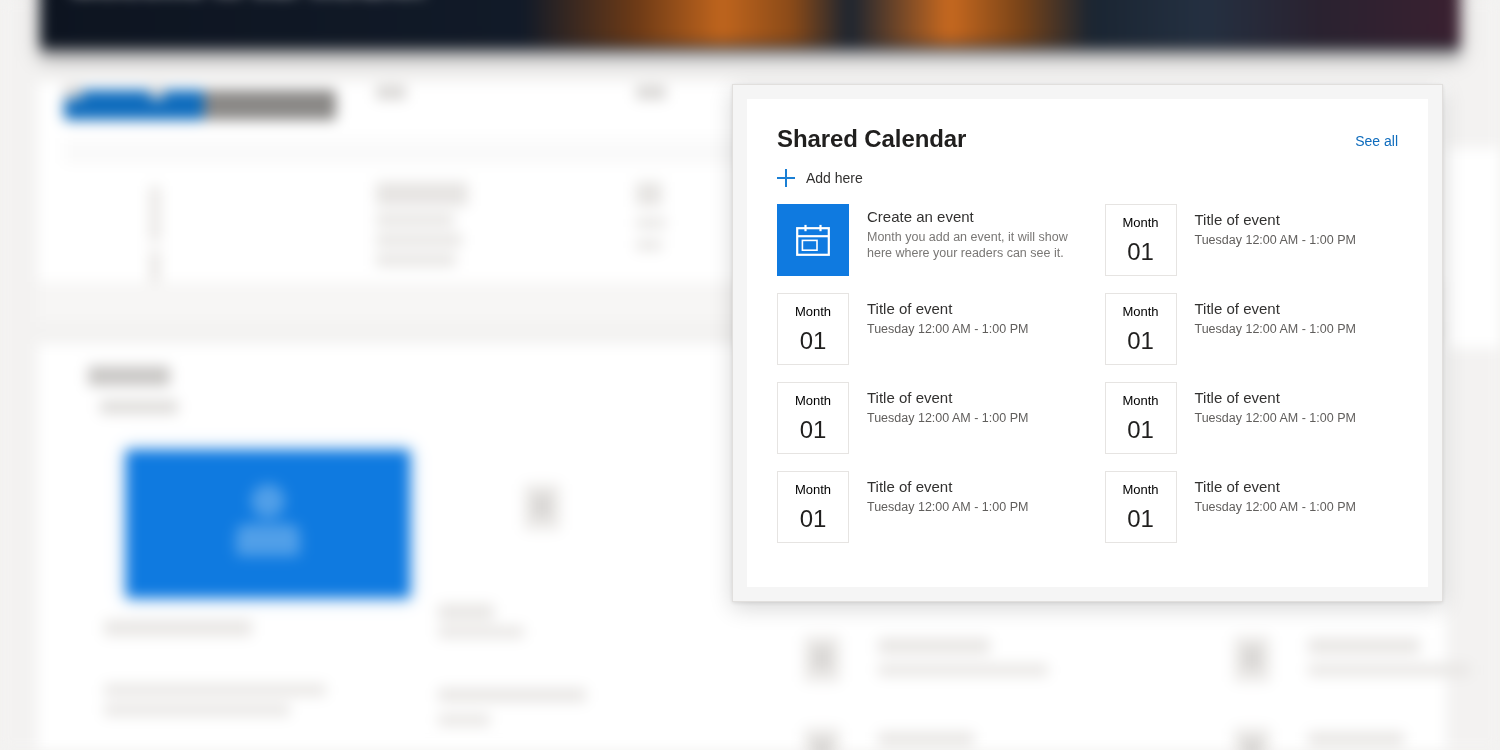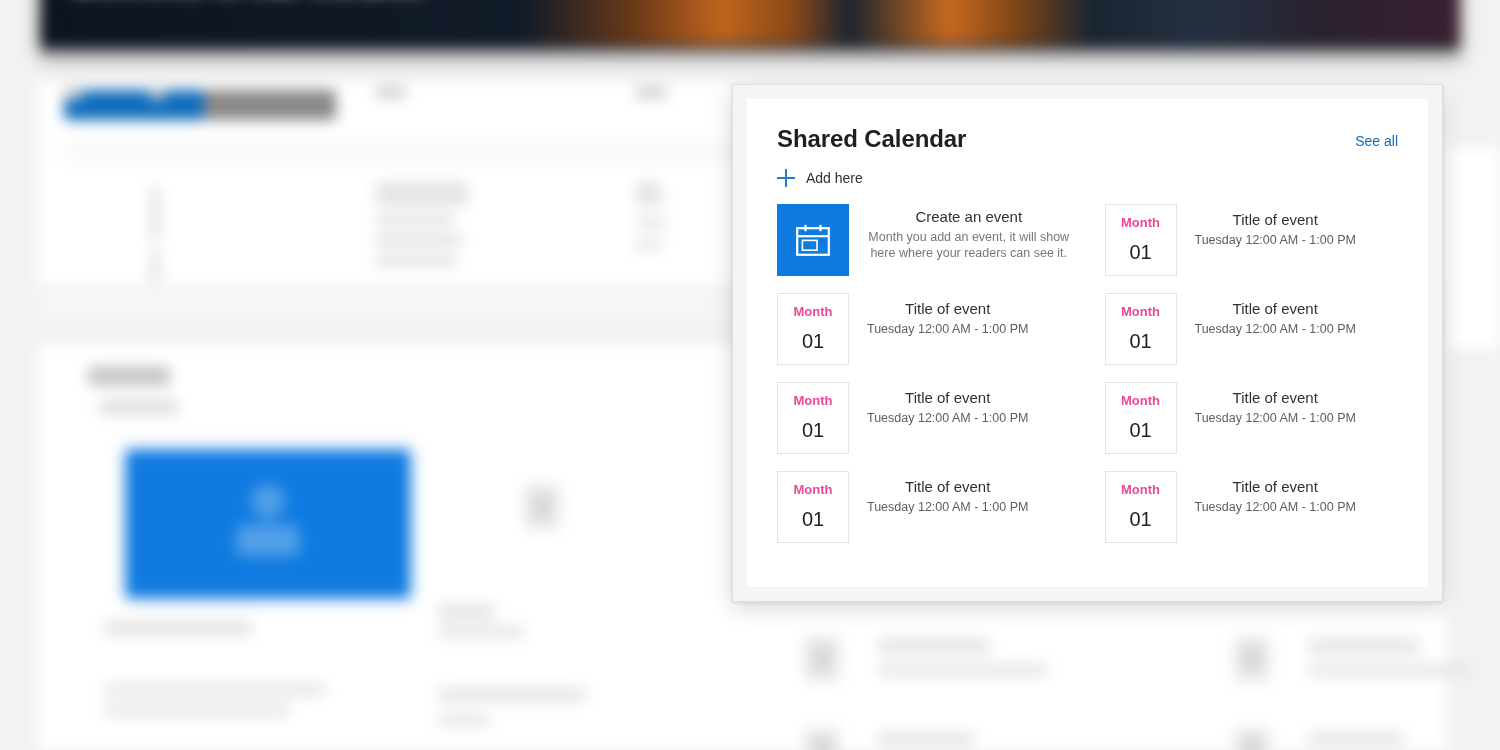--- a/index.html
+++ b/index.html
@@ -108,21 +108,20 @@
     background:#ffffff; border-left:1px solid #e6e4e2;
   }
 
   
   #calendar-callout{
     position:absolute;
     left:732px; top:84px; width:711px; height:518px;
     background:#f5f5f5;
     border:1px solid #e1dfdd;
     box-shadow:0 6px 22px rgba(0,0,0,.16), 0 1px 4px rgba(0,0,0,.10);
-    text-align:center;
   }
   .callout-inner{
     position:absolute; left:14px; top:14px; right:14px; bottom:14px;
     background:#ffffff;
     padding:26px 30px 0 30px;
   }
 
   .cal-header{
     display:flex; align-items:flex-start; justify-content:space-between;
   }
@@ -174,22 +173,22 @@
   .promo-desc{
     font-size:12.5px; line-height:16px; color:#797775; margin-top:3px; max-width:212px;
   }
 
   
   .date-tile{
     flex:0 0 72px; width:72px; height:72px;
     background:#ffffff; border:1px solid #e6e4e2;
     display:flex; flex-direction:column; align-items:center; justify-content:center;
   }
-  .date-month{ font-size:13px; line-height:16px; color:#ec4899;font-weight:bold; }
-  .date-day{ font-size:20px; line-height:28px; color:#201f1e; margin-top:7px; }
+  .date-month{ font-size:13px; line-height:16px; color:#000000; }
+  .date-day{ font-size:24px; line-height:28px; color:#201f1e; margin-top:7px; }
 
   .event-text{ padding-top:6px; min-width:0; }
   .event-title{ font-size:15px; line-height:20px; color:#323130; white-space:nowrap; }
   .event-time{ font-size:12.5px; line-height:17px; color:#605e5c; margin-top:2px; white-space:nowrap; }
 </style>
 </head>
 <body>
 
 <div id="bg-page">
   <div class="bg-canvas"></div>

